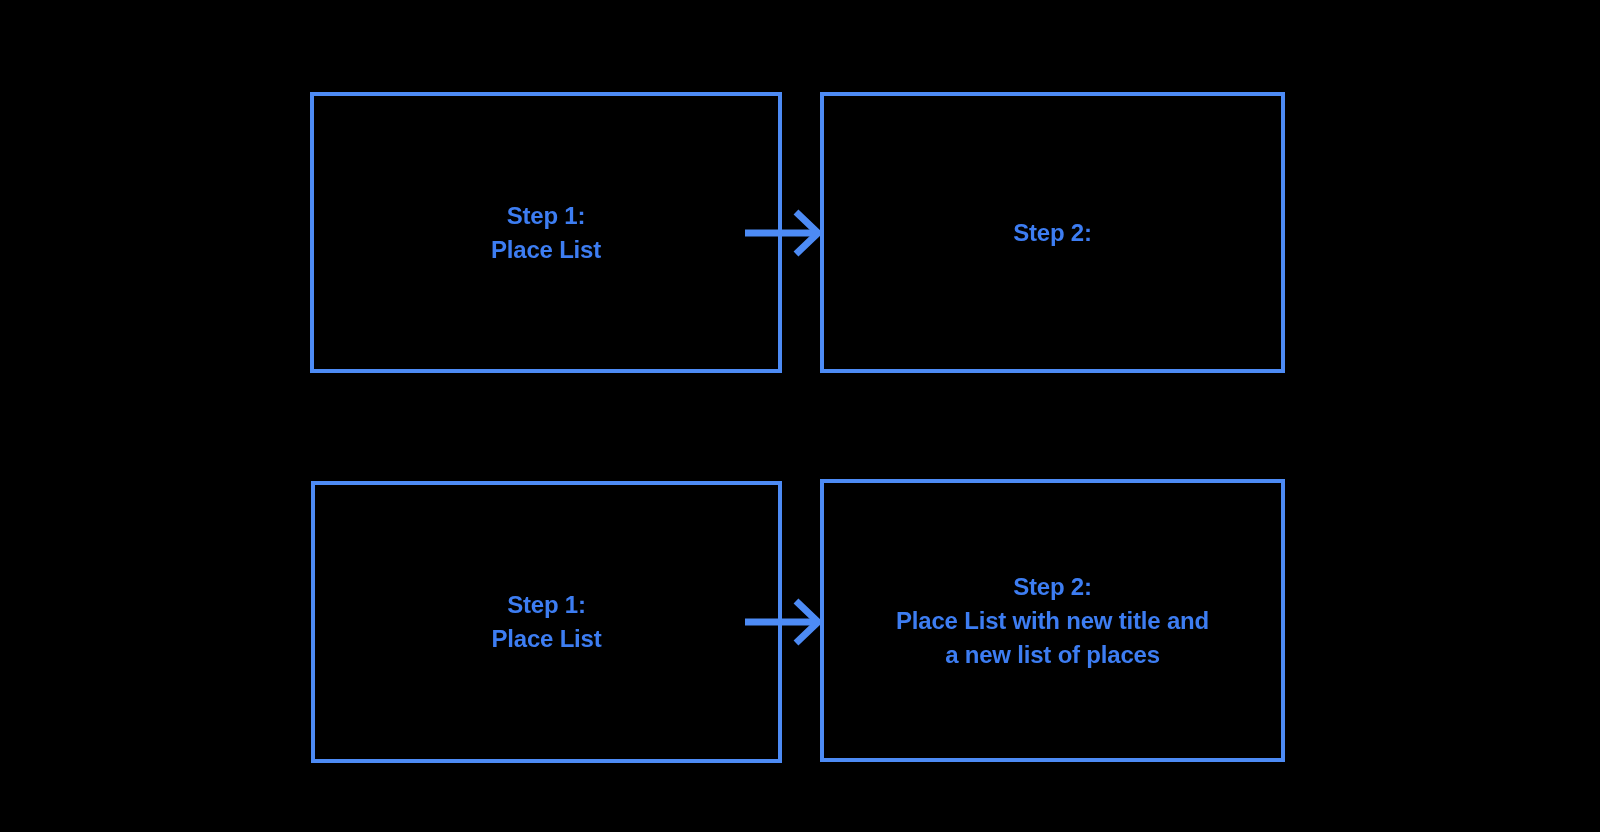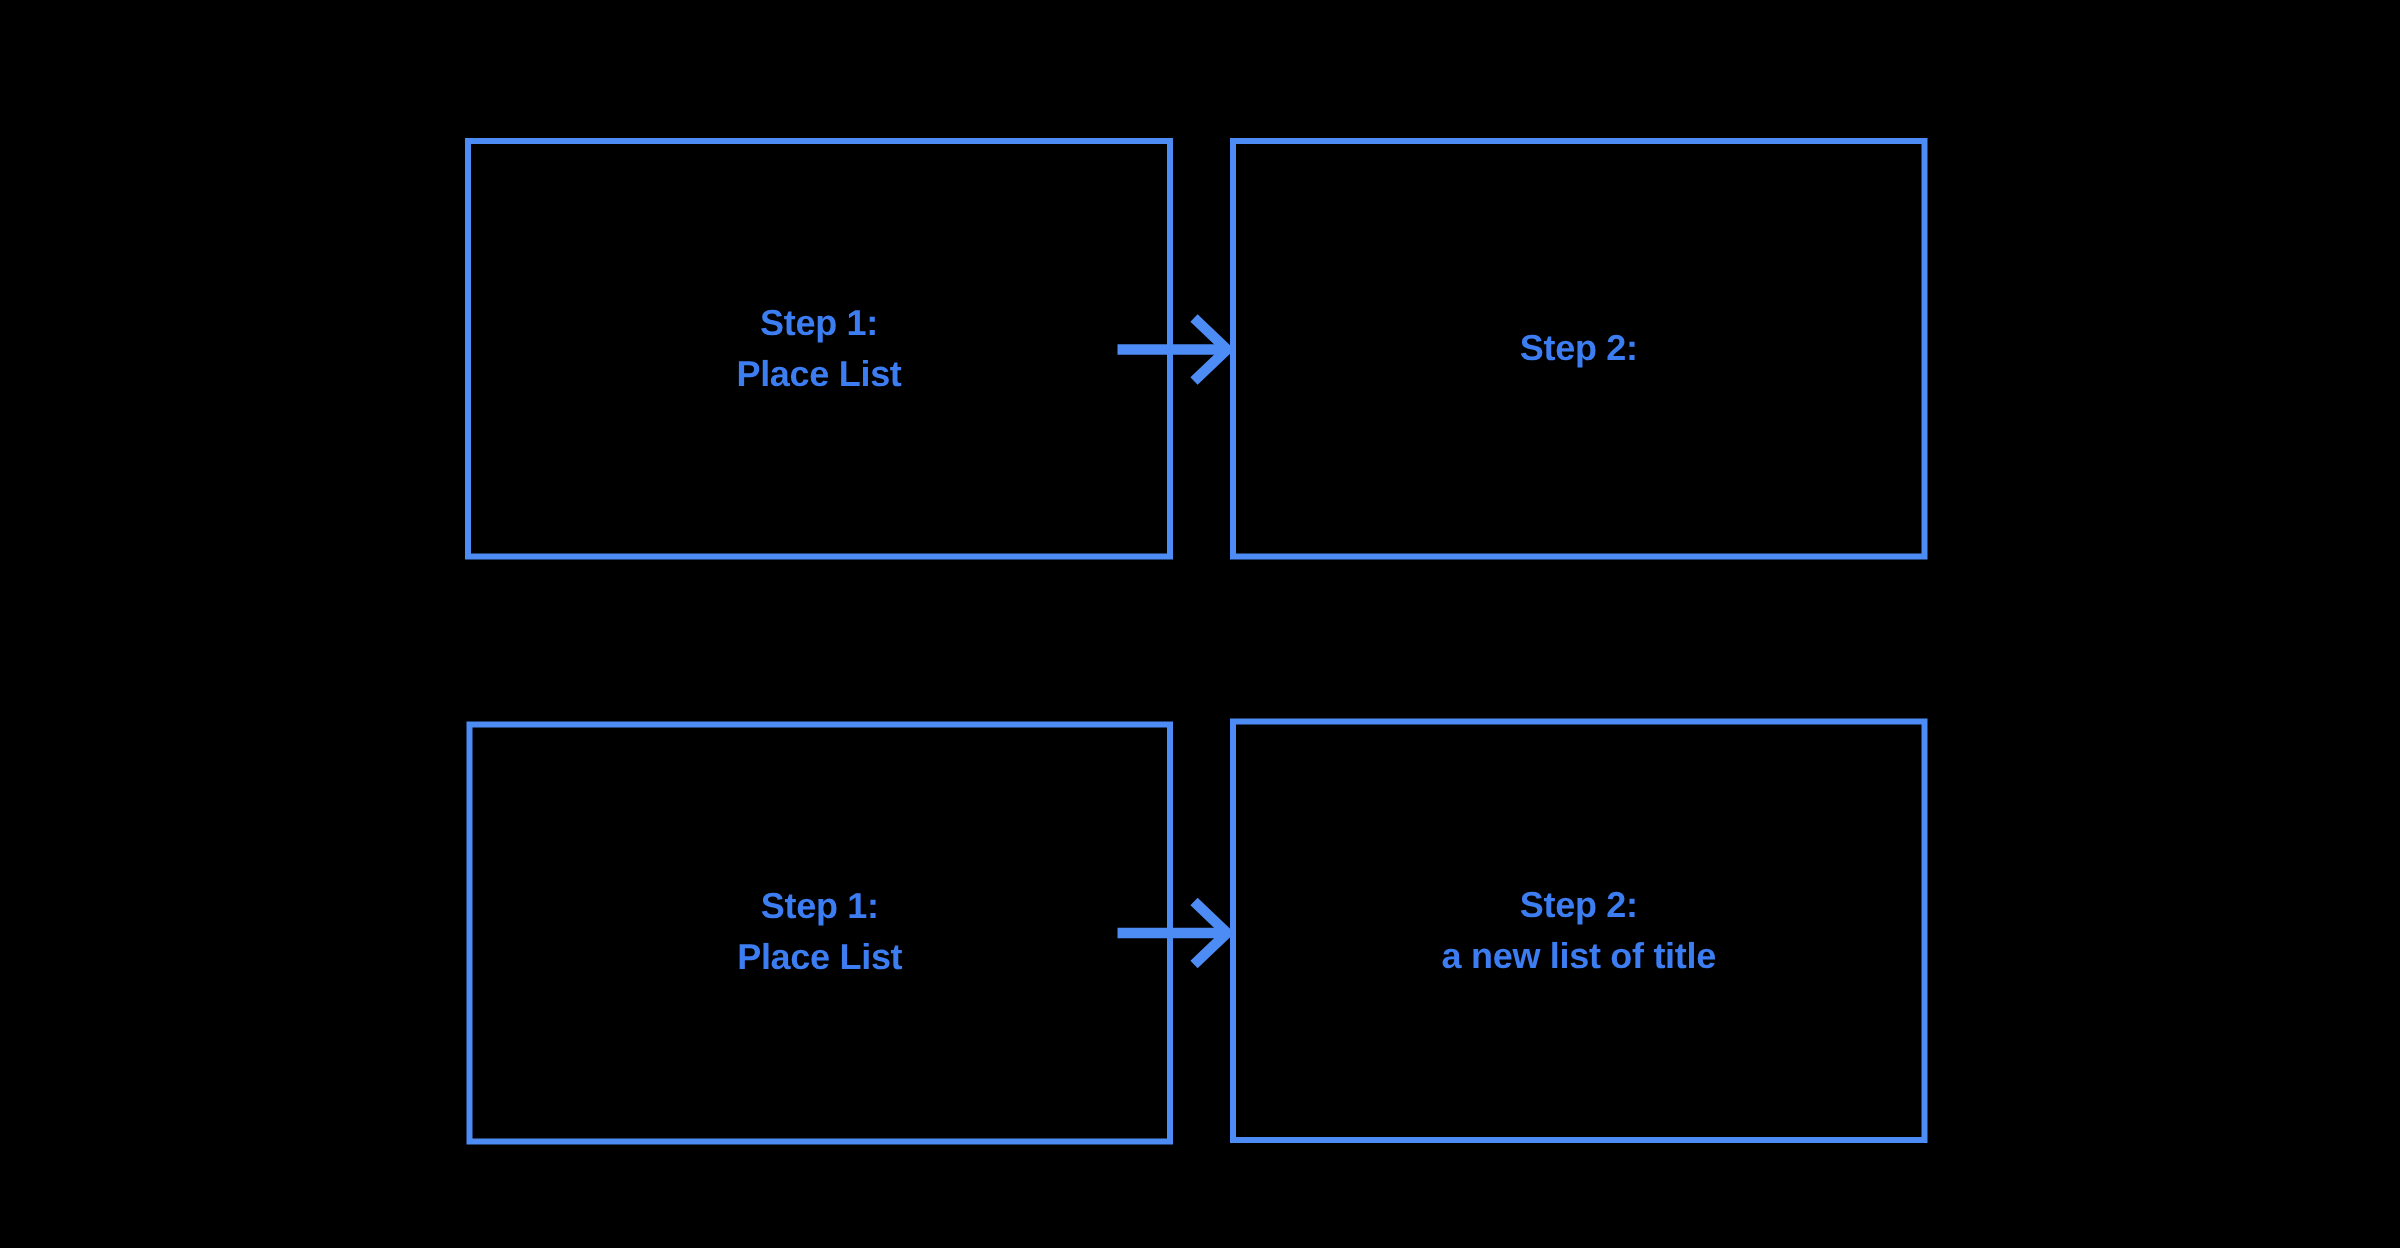--- a/index.html
+++ b/index.html
@@ -81,16 +81,17 @@
     <div class="line">Place List</div>
   </div>
 
   <svg class="arrow arrow-r2" viewBox="0 0 85 56">
     <line x1="5" y1="28" x2="74" y2="28"></line>
     <polyline points="56,7 78,28 56,49"></polyline>
   </svg>
 
   <div class="step-box box-r2-tgt">
     <div class="line">Step 2:</div>
-    <div class="line">a new list of title</div>
+    <div class="line">Place List with new title and</div>
+    <div class="line">a new list of places</div>
   </div>
 
 </div>
 
 </body></html>

